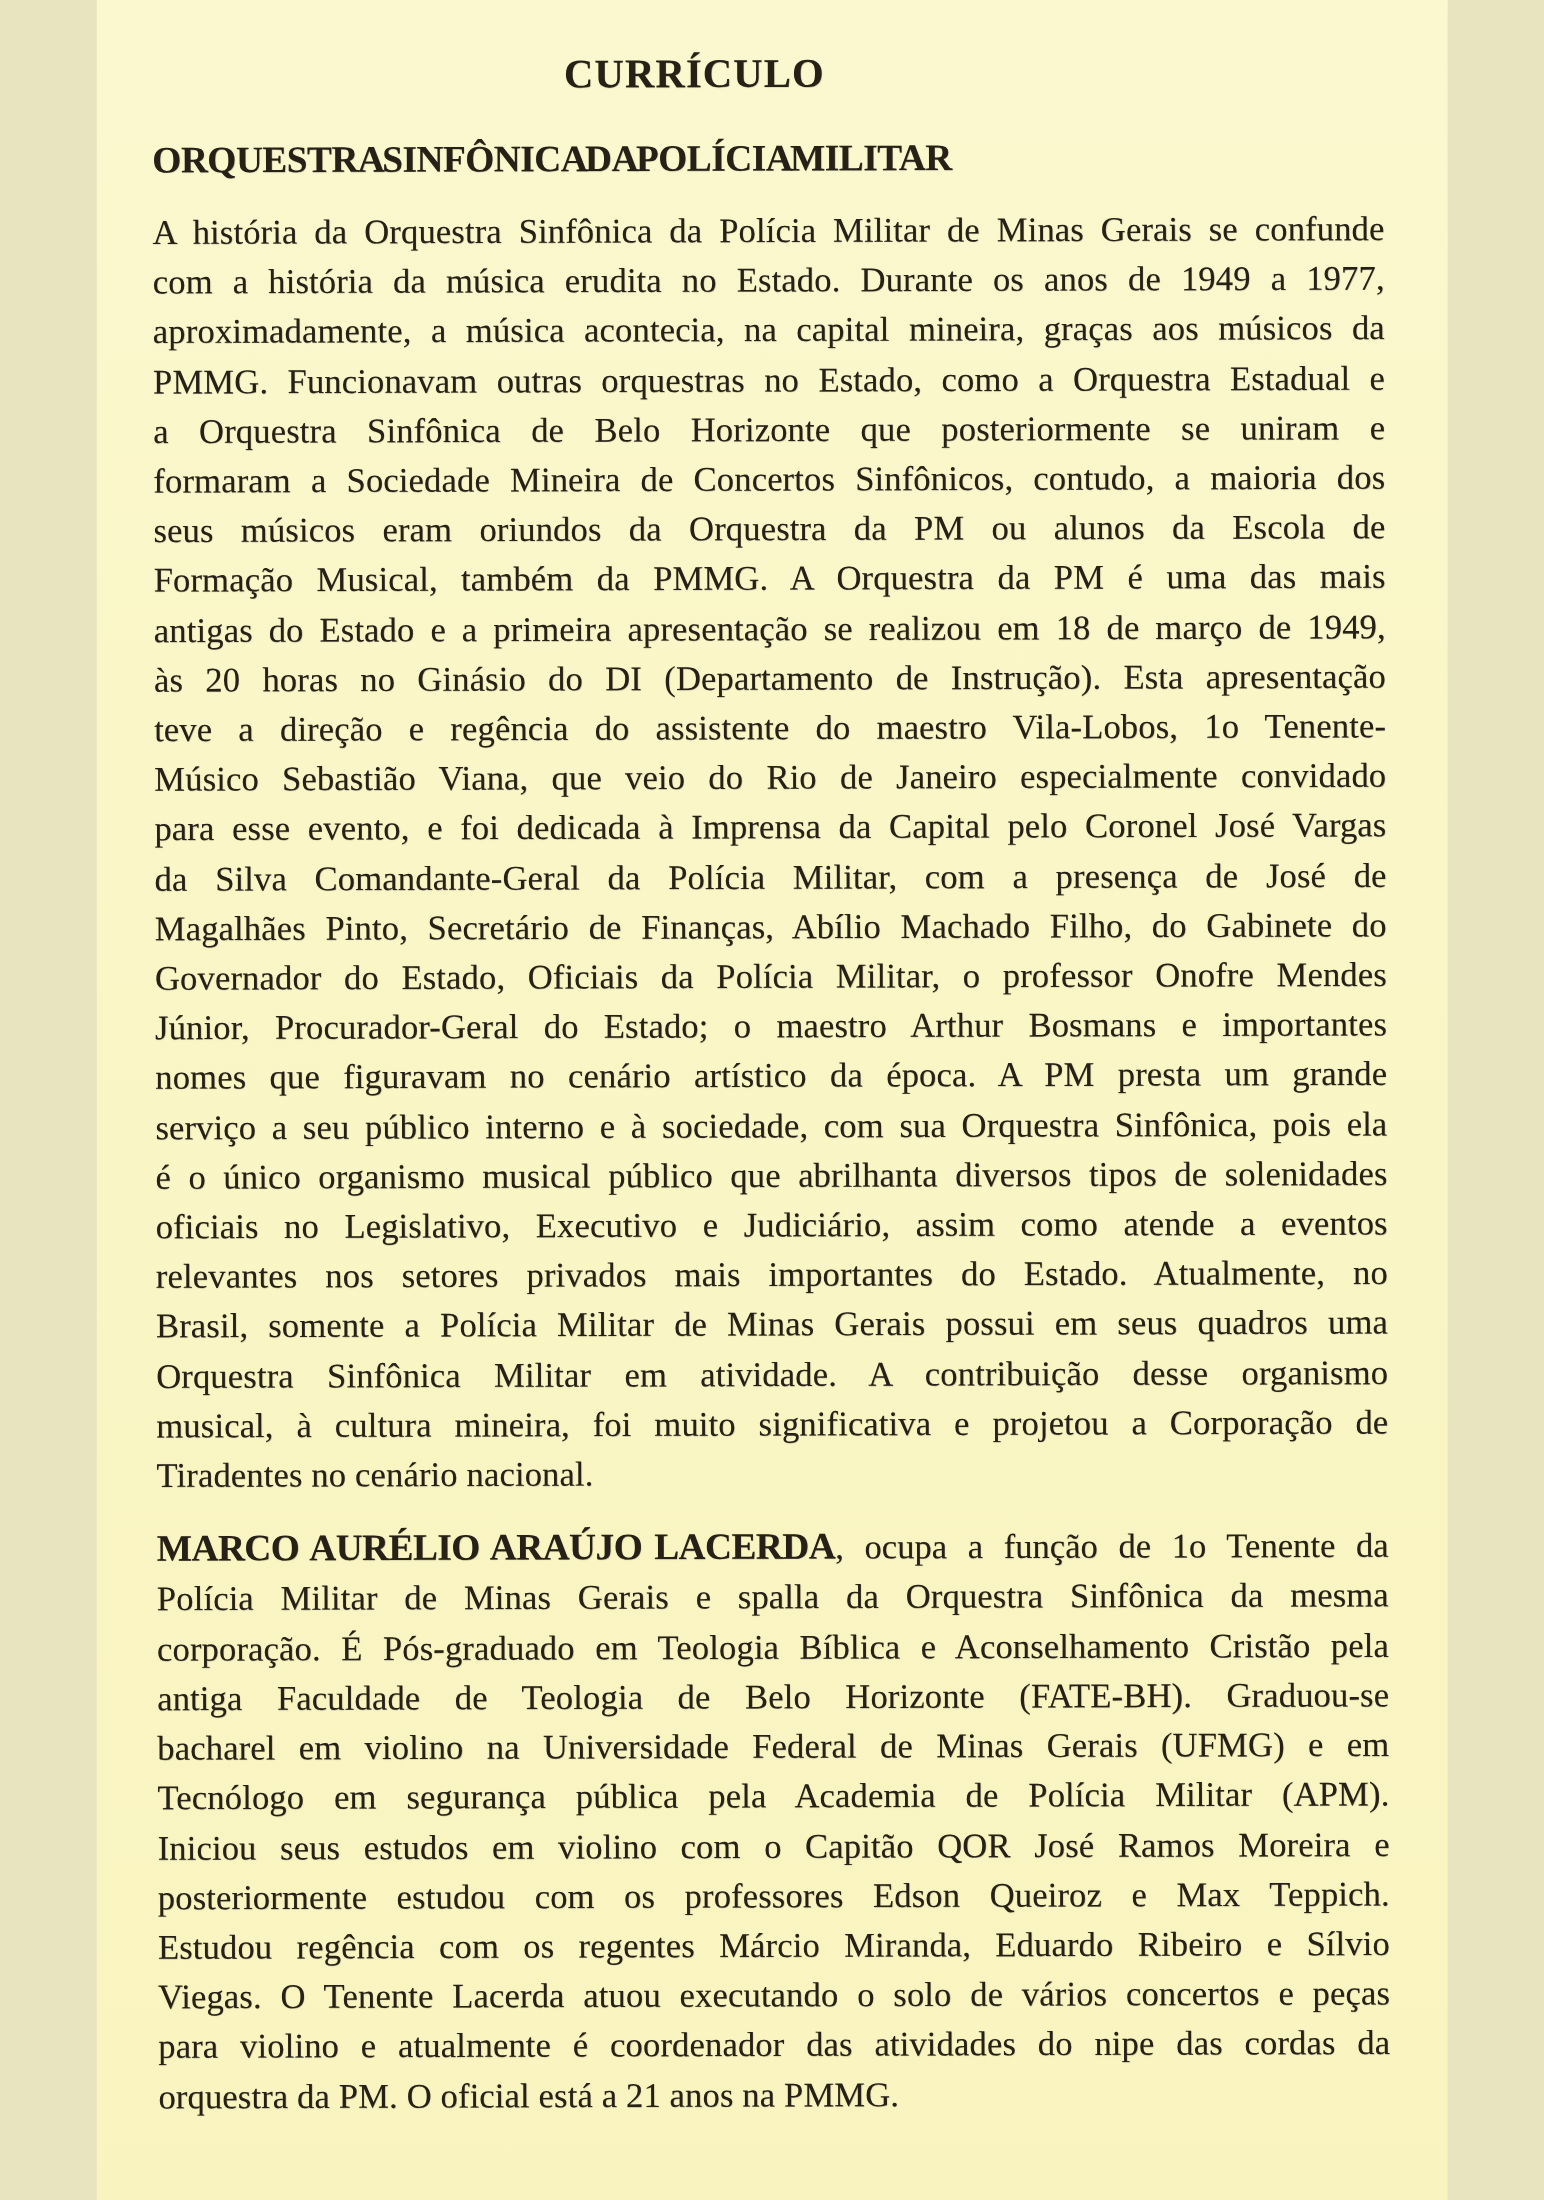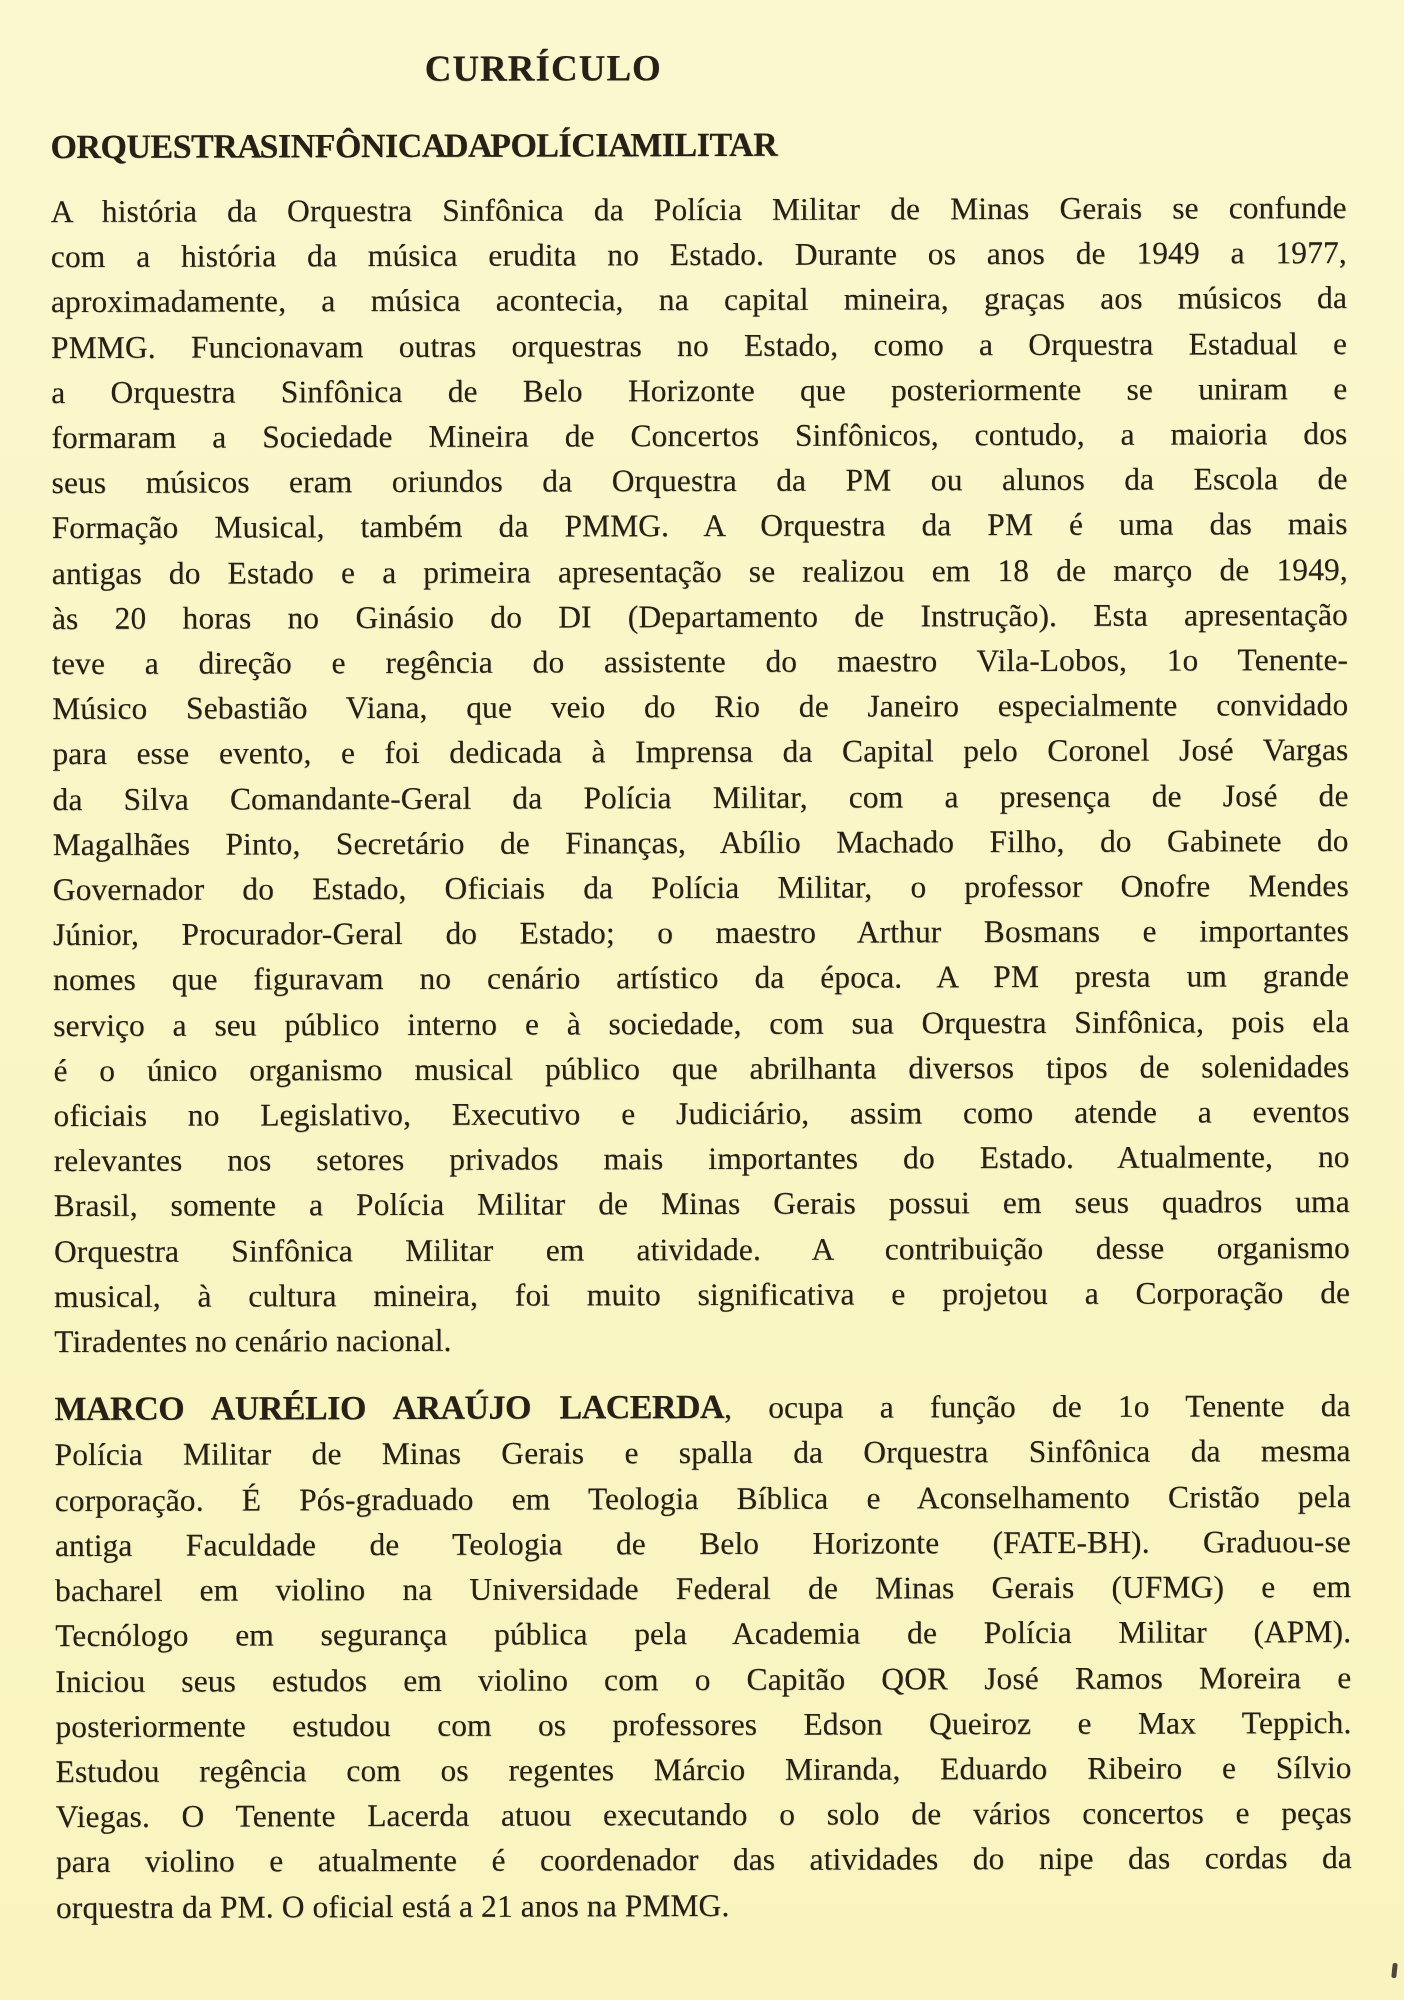--- a/index.html
+++ b/index.html
@@ -1,19 +1,19 @@
 <!DOCTYPE html>
 <html lang="pt"><head>
 <meta charset="utf-8">
 <style>
   html, body { margin: 0; padding: 0; background: #e8e4c0; }
 
   .page {
     position: relative;
-    width: 1404px;
+    width: 1228px;
     height: 2000px;
     margin: 0 auto;
     background: linear-gradient(180deg, #fbf8d0 0%, #faf6c7 35%, #f9f4bf 100%);
     overflow: hidden;
     font-family: "Liberation Serif", "DejaVu Serif", serif;
     color: #262017;
   }
 
   .content {
     position: absolute;

